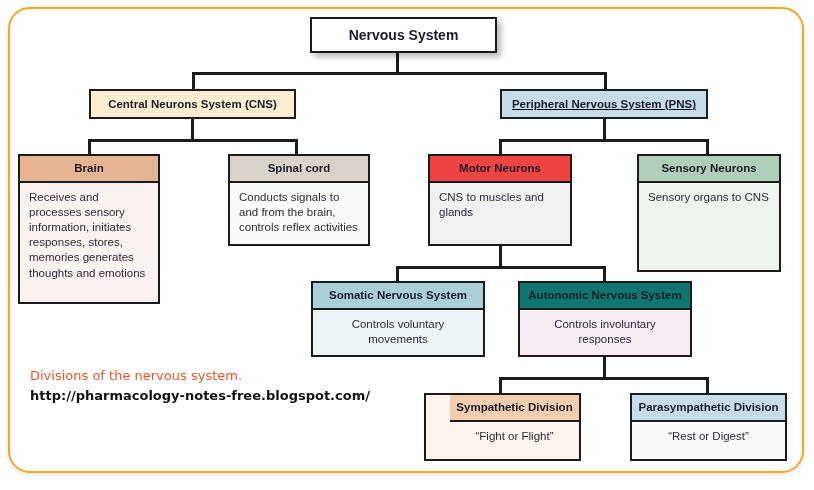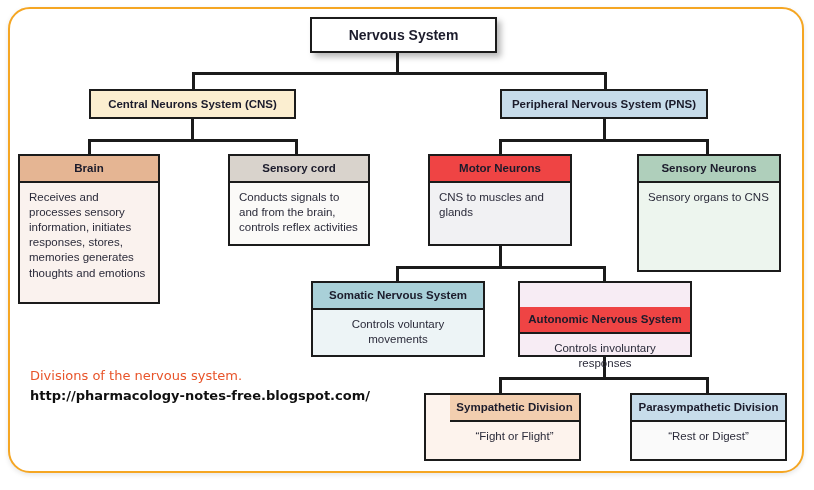--- a/index.html
+++ b/index.html
@@ -80,38 +80,38 @@
     justify-content: center;
   }
   #root-node .root-label {
     font-size: 14px;
     font-weight: bold;
     color: #1b1b2b;
   }
 
   
   #cns-node  { left: 89px;  top: 89px;  width: 207px; height: 30px; background: #fbeed0; display:flex; align-items:center; justify-content:center; }
-  #pns-node  { left: 500px; top: 89px;  width: 208px; height: 30px; background: #c7dcea; display:flex; align-items:center; justify-content:center; }
+  #pns-node  { left: 500px; top: 89px;  width: 208px; height: 30px; background: #c7dcea; display:flex; align-items:center; justify-content:center;text-decoration:underline; }
   .l1-label { font-size: 11.5px; font-weight: bold; color: #1b1b2b; }
 
   
   #brain-node   { left: 18px;  top: 154px; width: 142px; height: 150px; background: #faf2ee; }
   #brain-node  .hdr { background: #e5b593; }
   #spinal-node  { left: 228px; top: 154px; width: 142px; height: 92px;  background: #fbfaf8; }
   #spinal-node .hdr { background: #d9d3cc; }
   #motor-node   { left: 428px; top: 154px; width: 144px; height: 92px;  background: #f1f1f3; }
   #motor-node  .hdr { background: #ef4444; }
   #sensory-node { left: 637px; top: 154px; width: 144px; height: 118px;  background: #edf5ee; }
   #sensory-node .hdr { background: #afcfbb; }
 
   
   #somatic-node   { left: 311px; top: 281px; width: 174px; height: 76px; background: #edf4f6; }
   #somatic-node  .hdr { background: #a9d0d8; }
   #autonomic-node { left: 518px; top: 281px; width: 174px; height: 76px; background: #f7ecf4; }
-  #autonomic-node .hdr { background: #ef4444; margin-top: 24px; }
+  #autonomic-node .hdr { background: #0f766e; }
 
   
   #symp-node  { left: 424px; top: 393px; width: 157px; height: 68px; background: #fdf3ed; padding-left: 24px; }
   #symp-node  .hdr { background: #f2ceaf; }
   #para-node  { left: 630px; top: 393px; width: 157px; height: 68px; background: #fafafa; }
   #para-node  .hdr { background: #c7dcea; }
 
   
   #caption {
     position: absolute;
@@ -176,21 +176,21 @@
   <div class="node" id="pns-node">
     <span class="l1-label">Peripheral Nervous System (PNS)</span>
   </div>
 
   <div class="node" id="brain-node">
     <div class="hdr">Brain</div>
     <div class="body left">Receives and processes sensory information, initiates responses, stores, memories generates thoughts and emotions</div>
   </div>
 
   <div class="node" id="spinal-node">
-    <div class="hdr">Sensory cord</div>
+    <div class="hdr">Spinal cord</div>
     <div class="body left">Conducts signals to and from the brain, controls reflex activities</div>
   </div>
 
   <div class="node" id="motor-node">
     <div class="hdr">Motor Neurons</div>
     <div class="body left">CNS to muscles and glands</div>
   </div>
 
   <div class="node" id="sensory-node">
     <div class="hdr">Sensory Neurons</div>

